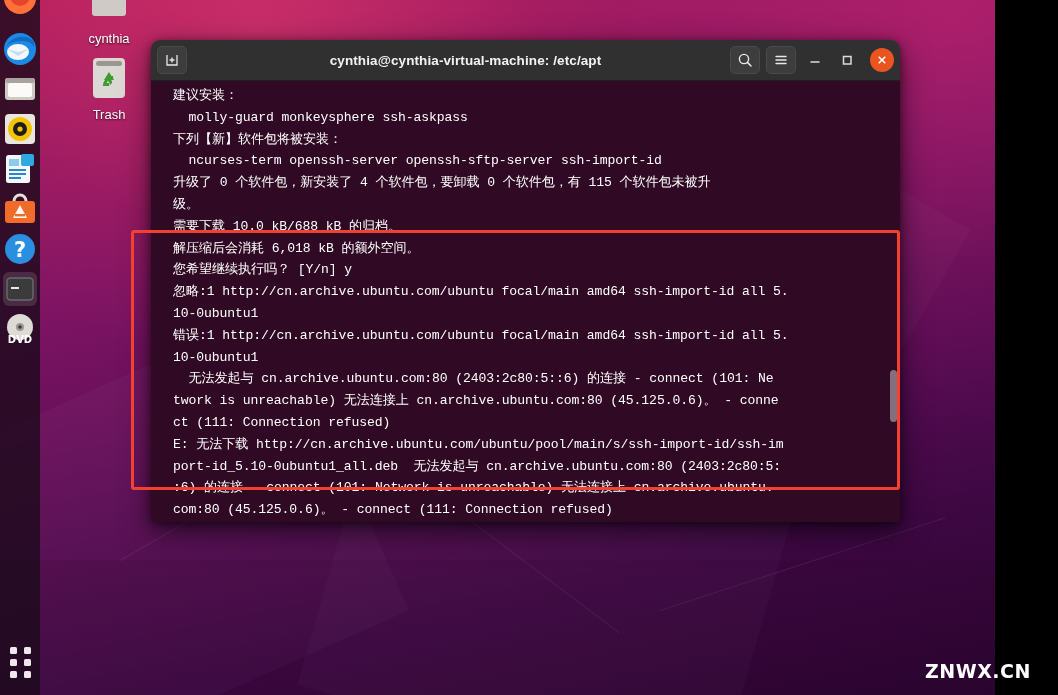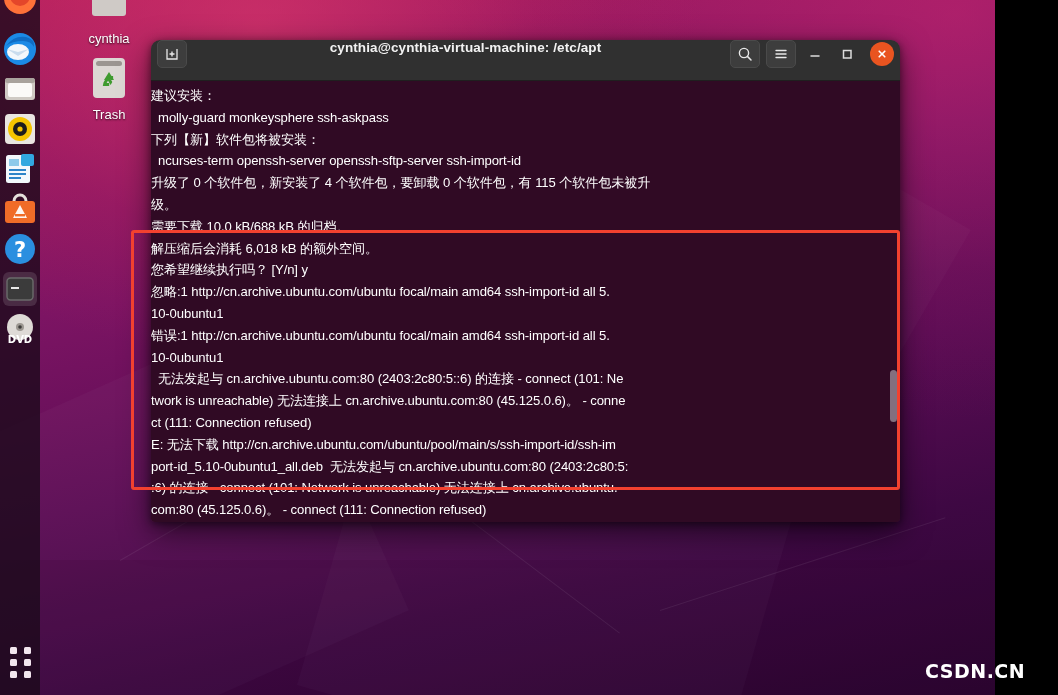--- a/index.html
+++ b/index.html
@@ -118,21 +118,21 @@
     overflow: hidden;
     display: flex;
     flex-direction: column;
   }
 
   #titlebar {
     height: 41px;
     background: #303030;
     border-bottom: 1px solid #1f1f1f;
     display: flex;
-    align-items: flex-start;
+    align-items: center;
     padding: 0 6px 0 6px;
     flex: 0 0 auto;
     position: relative;
   }
   .tb-btn {
     width: 30px; height: 28px;
     border-radius: 5px;
     display: flex; align-items: center; justify-content: center;
     flex: 0 0 auto;
   }
@@ -164,26 +164,26 @@
 
   #term-body {
     flex: 1 1 auto;
     background: #300a24;
     position: relative;
     overflow: hidden;
     padding: 4px 0 2px 0;
   }
 
   #term-text {
-    font-family: Liberation Sans, sans-serif;
+    font-family: Liberation Mono, monospace;
     font-size: 13.1px;
     line-height: 21.8px;
     color: #ffffff;
     white-space: pre;
-    padding-left: 0;
+    padding-left: 22px;
     letter-spacing: -0.1px;
   }
   #term-text .line { display: block; height: 21.8px; }
   .w { color: #ffffff; }
 
   
   #term-scrollbar {
     position: absolute;
     right: 3px; top: 4px;
     width: 8px; bottom: 4px;
@@ -425,15 +425,15 @@
       <div id="term-text"><span class="line"><span class="w">建议安装：</span></span><span class="line"><span class="w">  molly-guard monkeysphere ssh-askpass</span></span><span class="line"><span class="w">下列【新】软件包将被安装：</span></span><span class="line"><span class="w">  ncurses-term openssh-server openssh-sftp-server ssh-import-id</span></span><span class="line"><span class="w">升级了 0 个软件包，新安装了 4 个软件包，要卸载 0 个软件包，有 115 个软件包未被升</span></span><span class="line"><span class="w">级。</span></span><span class="line"><span class="w">需要下载 10.0 kB/688 kB 的归档。</span></span><span class="line"><span class="w">解压缩后会消耗 6,018 kB 的额外空间。</span></span><span class="line"><span class="w">您希望继续执行吗？ [Y/n] y</span></span><span class="line"><span class="w">忽略:1 http://cn.archive.ubuntu.com/ubuntu focal/main amd64 ssh-import-id all 5.</span></span><span class="line"><span class="w">10-0ubuntu1</span></span><span class="line"><span class="w">错误:1 http://cn.archive.ubuntu.com/ubuntu focal/main amd64 ssh-import-id all 5.</span></span><span class="line"><span class="w">10-0ubuntu1</span></span><span class="line"><span class="w">  无法发起与 cn.archive.ubuntu.com:80 (2403:2c80:5::6) 的连接 - connect (101: Ne</span></span><span class="line"><span class="w">twork is unreachable) 无法连接上 cn.archive.ubuntu.com:80 (45.125.0.6)。 - conne</span></span><span class="line"><span class="w">ct (111: Connection refused)</span></span><span class="line"><span class="w">E: 无法下载 http://cn.archive.ubuntu.com/ubuntu/pool/main/s/ssh-import-id/ssh-im</span></span><span class="line"><span class="w">port-id_5.10-0ubuntu1_all.deb  无法发起与 cn.archive.ubuntu.com:80 (2403:2c80:5:</span></span><span class="line"><span class="w">:6) 的连接 - connect (101: Network is unreachable) 无法连接上 cn.archive.ubuntu.</span></span><span class="line"><span class="w">com:80 (45.125.0.6)。 - connect (111: Connection refused)</span></span><span class="line"></span></div>
 
       <div id="term-scrollbar">
         <div id="term-thumb"></div>
       </div>
     </div>
   </div>
 
   <div id="red-box"></div>
 
-  <div id="znwx-watermark">CSDN.CN</div>
+  <div id="znwx-watermark">ZNWX.CN</div>
 
 </div>
 
 </body></html>

